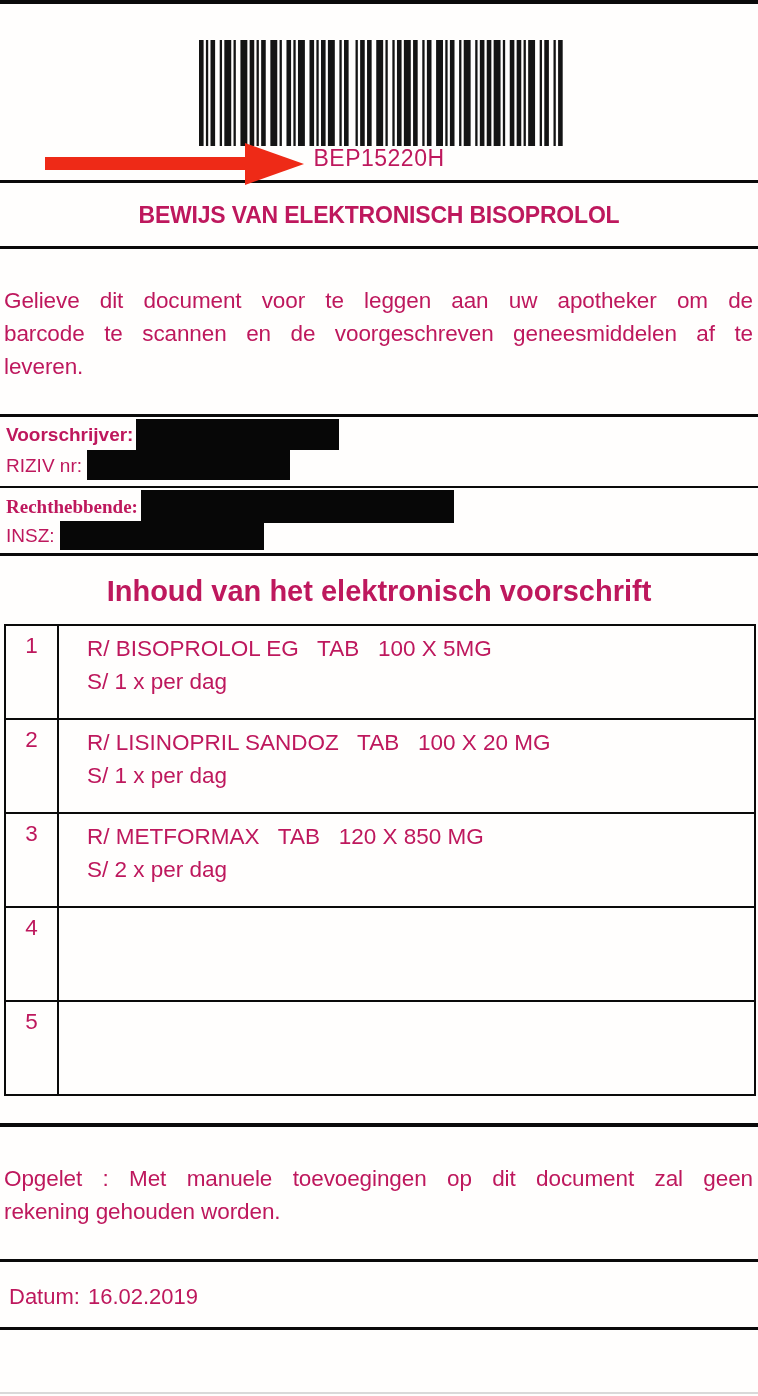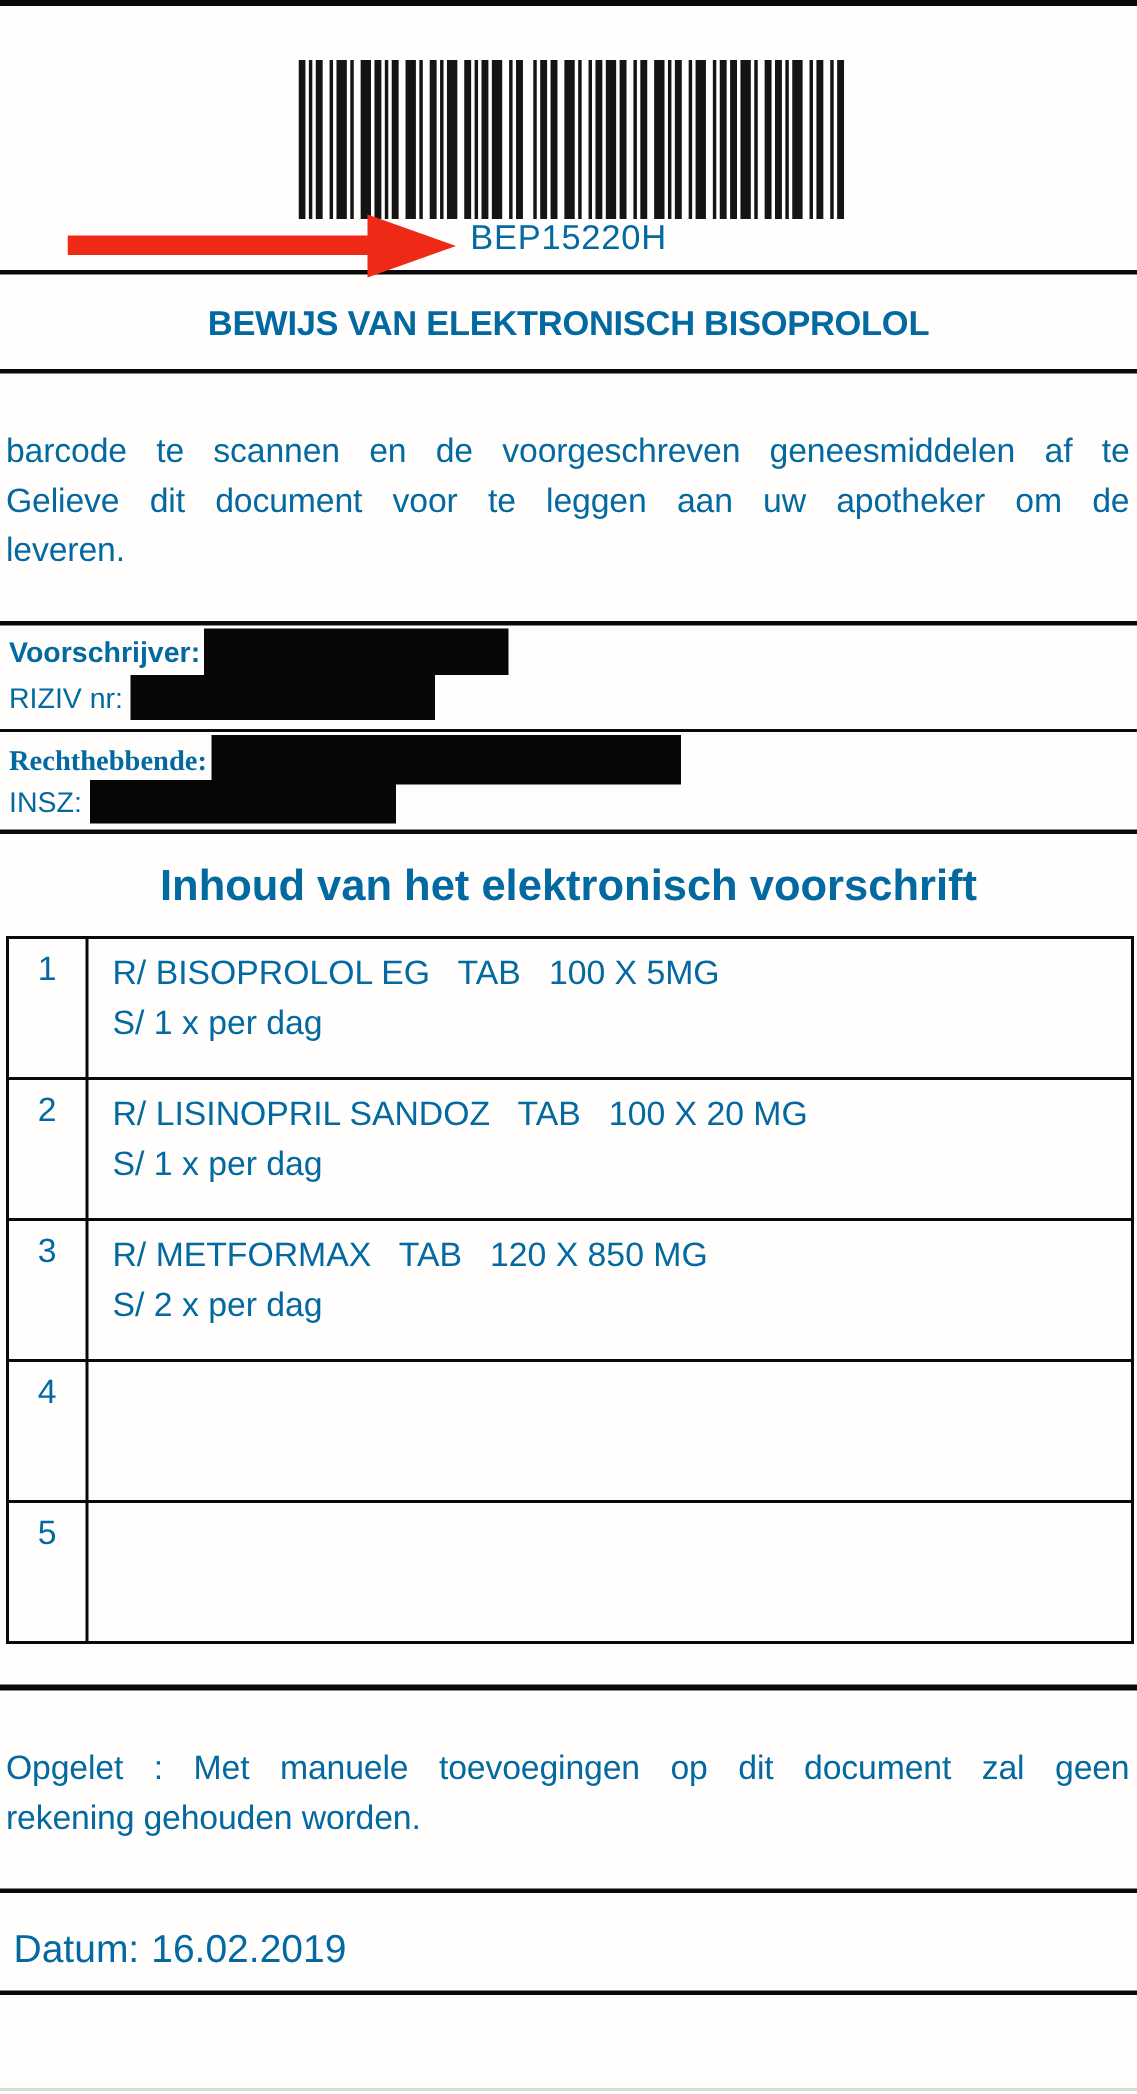--- a/index.html
+++ b/index.html
@@ -1,17 +1,17 @@
 <!DOCTYPE html>
 <html><head>
 <meta charset="utf-8">
 <style>
   html,body{margin:0;padding:0;background:#ffffff;}
   .page{position:relative;width:758px;height:1396px;background:#fffefd;
-        font-family:"Liberation Sans",sans-serif;color:#0369a1;overflow:hidden;}
+        font-family:"Liberation Sans",sans-serif;color:#be185d;overflow:hidden;}
   .rule{position:absolute;left:0;right:0;background:#0a0a0a;}
   .r-top{top:0;height:4px;}
   .r-a{top:180px;height:3px;}
   .r-b{top:246px;height:3px;}
   .r-c{top:414px;height:3px;}
   .r-d{top:486px;height:2px;}
   .r-e{top:553px;height:3px;}
   .r-f{top:1123px;height:4px;}
   .r-g{top:1259px;height:3px;}
   .r-h{top:1327px;height:3px;}
@@ -34,25 +34,25 @@
   .bar-riziv{width:203px;height:30px;vertical-align:-8px;margin-left:5px;}
   .bar-benef{width:313px;height:33px;vertical-align:-10px;margin-left:3px;}
   .bar-insz{width:204px;height:29px;vertical-align:-8px;margin-left:5px;}
   .inhoud{position:absolute;top:575px;left:0;width:100%;text-align:center;
           font-weight:700;font-size:29px;}
   .rx-table{position:absolute;top:624px;left:4px;width:748px;border:2px solid #0a0a0a;}
   .rx-row{display:flex;height:92px;border-top:2px solid #0a0a0a;}
   .rx-row:first-child{border-top:none;}
   .rx-nr{width:53px;border-right:2px solid #0a0a0a;text-align:center;
          padding-top:7px;font-size:22.5px;box-sizing:border-box;}
-  .rx-body{flex:1;padding:6px 4px 0 16px;font-size:22.5px;line-height:33px;}
+  .rx-body{flex:1;padding:6px 4px 0 28px;font-size:22.5px;line-height:33px;}
   .rx-med,.rx-sig{white-space:pre-wrap;}
   .warning{position:absolute;top:1162px;left:4px;right:5px;font-size:22.5px;
            line-height:33px;letter-spacing:-0.1px;}
-  .footer-line{position:absolute;left:9px;font-size:26px;white-space:nowrap;}
+  .footer-line{position:absolute;left:9px;font-size:22px;white-space:nowrap;}
   .datum{top:1284px;}
   .einddatum{top:1351px;}
   .footer-line .val{margin-left:8px;}
 </style>
 </head>
 <body>
 
 <div class="page">
 
   <div class="rule r-top"></div>
@@ -114,22 +114,22 @@
   <svg class="arrow" viewBox="0 0 259 46">
     <rect id="arrow-shaft" x="0" y="16" width="206" height="13" fill="#ee2a17"></rect>
     <polygon id="arrow-head" points="200,2 259,23 200,44" fill="#ee2a17"></polygon>
   </svg>
 
   <div class="rule r-a"></div>
   <div class="title">BEWIJS VAN ELEKTRONISCH BISOPROLOL</div>
   <div class="rule r-b"></div>
 
   <div class="intro">
+    <div class="fill-line">Gelieve dit document voor te leggen aan uw apotheker om de</div>
     <div class="fill-line">barcode te scannen en de voorgeschreven geneesmiddelen af te</div>
-    <div class="fill-line">Gelieve dit document voor te leggen aan uw apotheker om de</div>
     <div>leveren.</div>
   </div>
 
   <div class="rule r-c"></div>
 
   <div class="id-row presc-1">
     <span class="lbl-b">Voorschrijver:</span><span class="redact bar-presc"></span>
   </div>
   <div class="id-row presc-2">
     <span>RIZIV nr:</span><span class="redact bar-riziv"></span>

